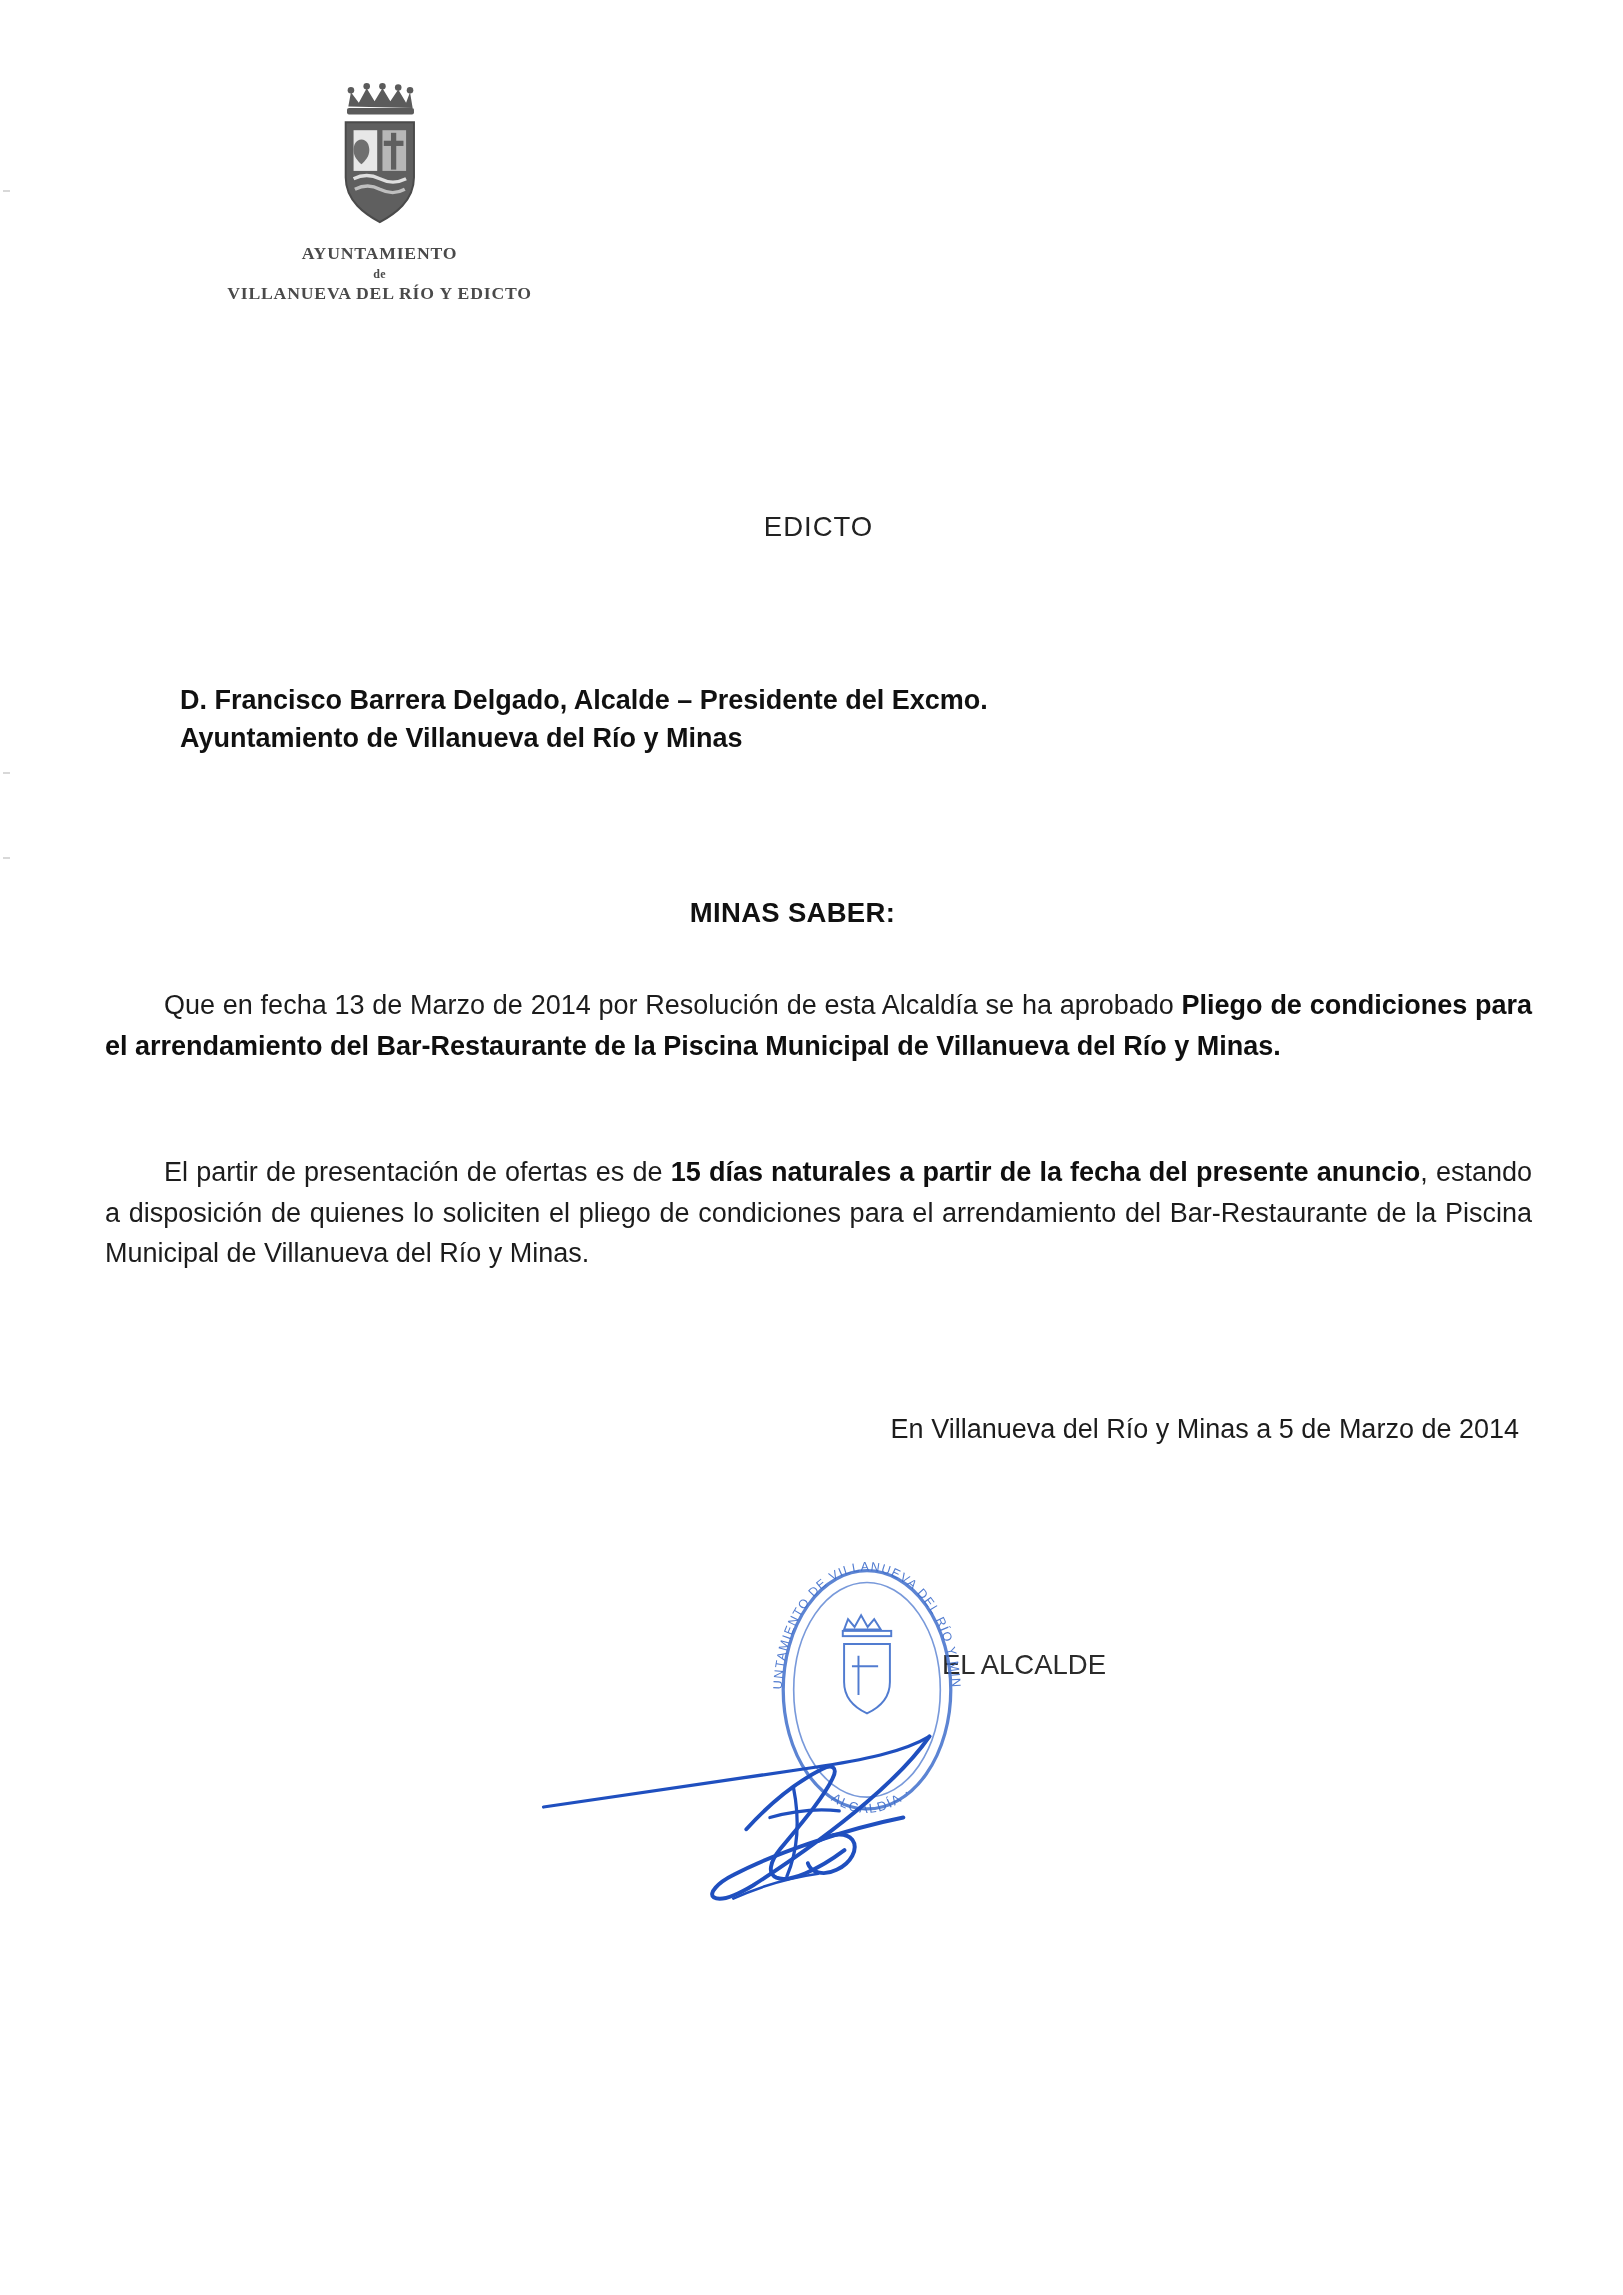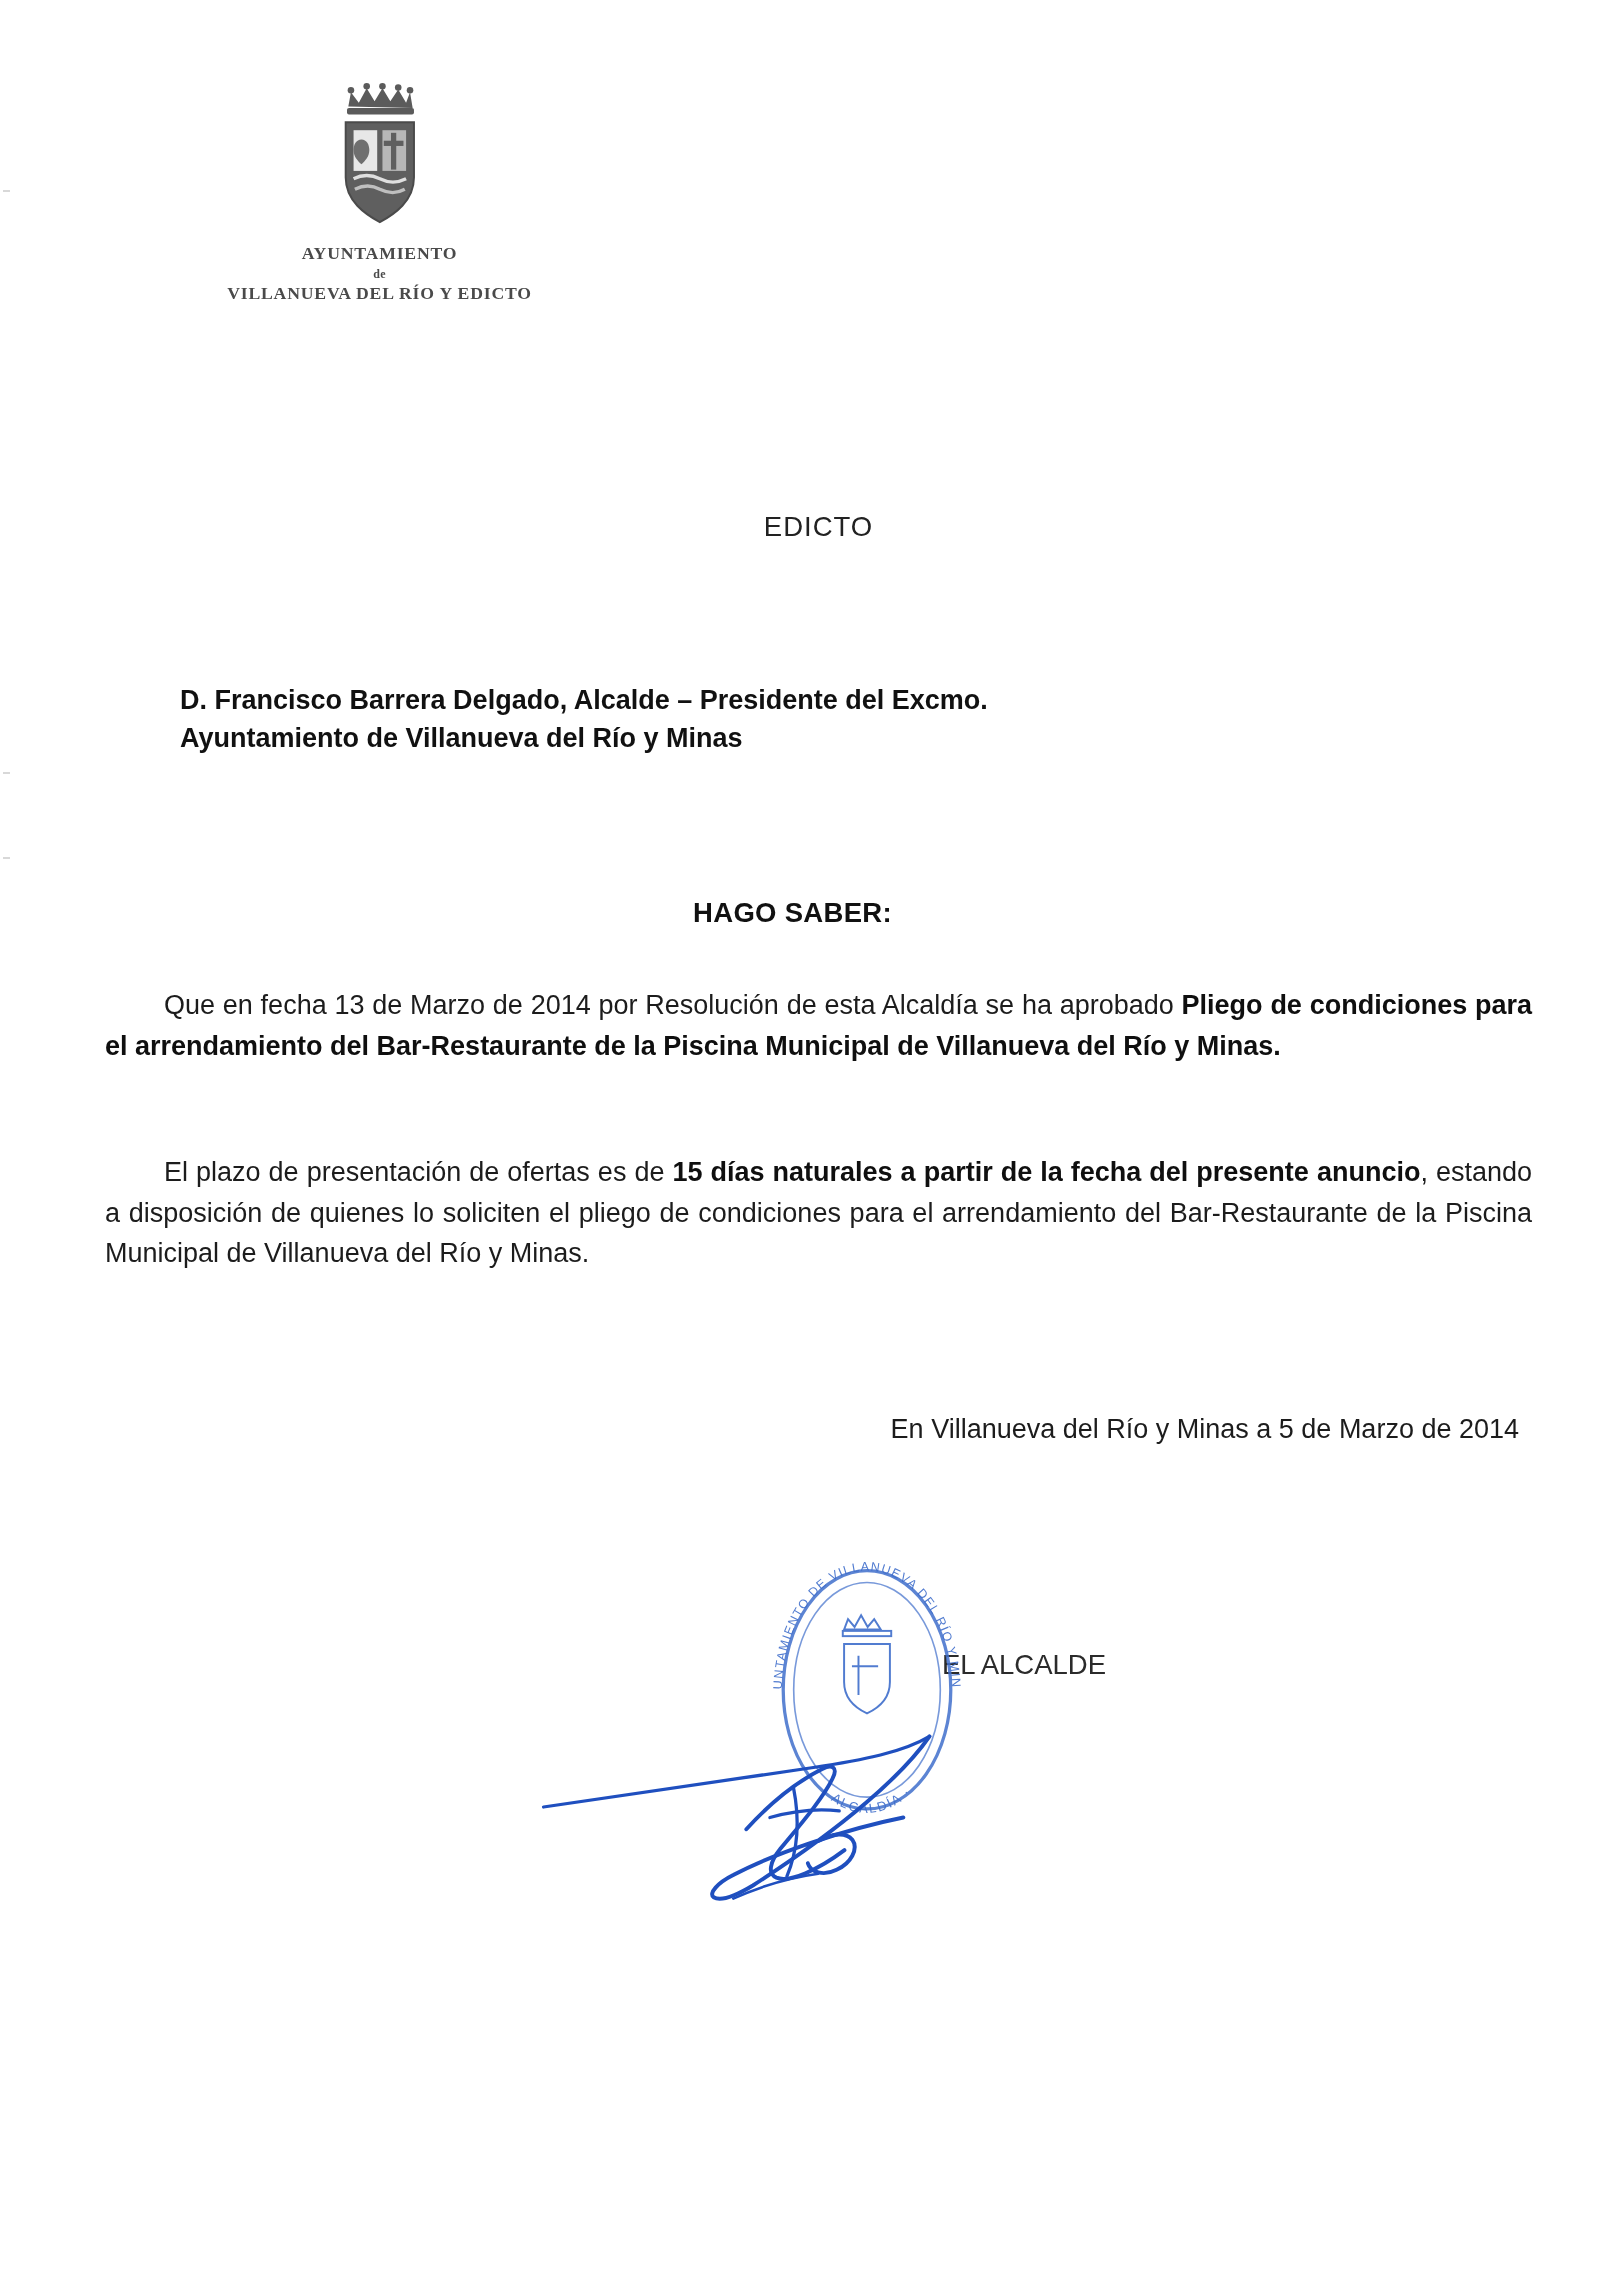--- a/index.html
+++ b/index.html
@@ -200,28 +200,28 @@
 
 <div class="page-body">
 
   <div class="doc-title">EDICTO</div>
 
   <div class="addressee">
     <span>D. Francisco Barrera Delgado, Alcalde – Presidente del Excmo.</span>
     <span class="ln2">Ayuntamiento de Villanueva del Río y Minas</span>
   </div>
 
-  <div class="hago-saber">HAGO SABER:</div>
+  <div class="hago-saber">MINAS SABER:</div>
 
   <div class="para" id="para-1">
     <span class="indent"></span><span>Que en fecha 13 de Marzo de 2014 por Resolución de esta Alcaldía se ha aprobado </span><b>Pliego de condiciones para el arrendamiento del Bar-Restaurante de la Piscina Municipal de Villanueva del Río y Minas.</b><span></span>
   </div>
 
   <div class="para" id="para-2">
-    <span class="indent"></span><span>El plazo de presentación de ofertas es de </span><b>15 días naturales a partir de la fecha del presente anuncio</b><span>, estando a disposición de quienes lo soliciten el pliego de condiciones para el arrendamiento del Bar-Restaurante de la Piscina Municipal de Villanueva del Río y Minas.</span>
+    <span class="indent"></span><span>El partir de presentación de ofertas es de </span><b>15 días naturales a partir de la fecha del presente anuncio</b><span>, estando a disposición de quienes lo soliciten el pliego de condiciones para el arrendamiento del Bar-Restaurante de la Piscina Municipal de Villanueva del Río y Minas.</span>
   </div>
 
   <div class="closing">En Villanueva del Río y Minas a 5 de Marzo de 2014</div>
 
   <div class="signature-label">EL ALCALDE</div>
 </div>
 
 <div class="stamp">
   <svg viewBox="0 0 330 420" xmlns="http://www.w3.org/2000/svg">
     <defs>

